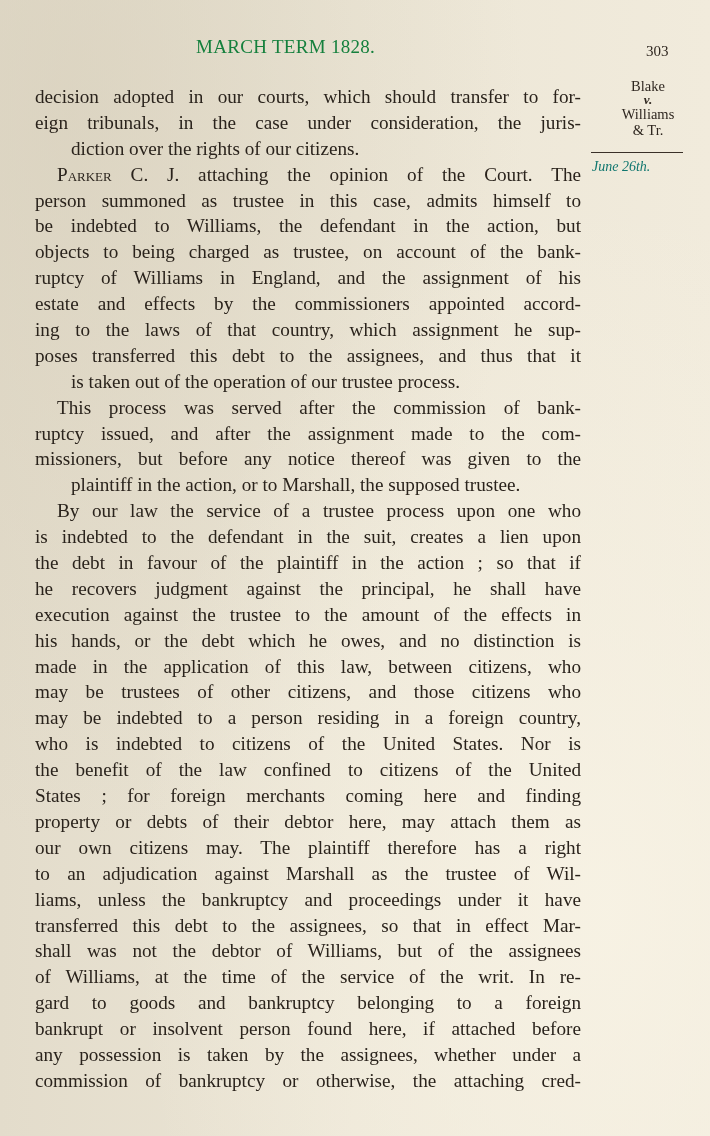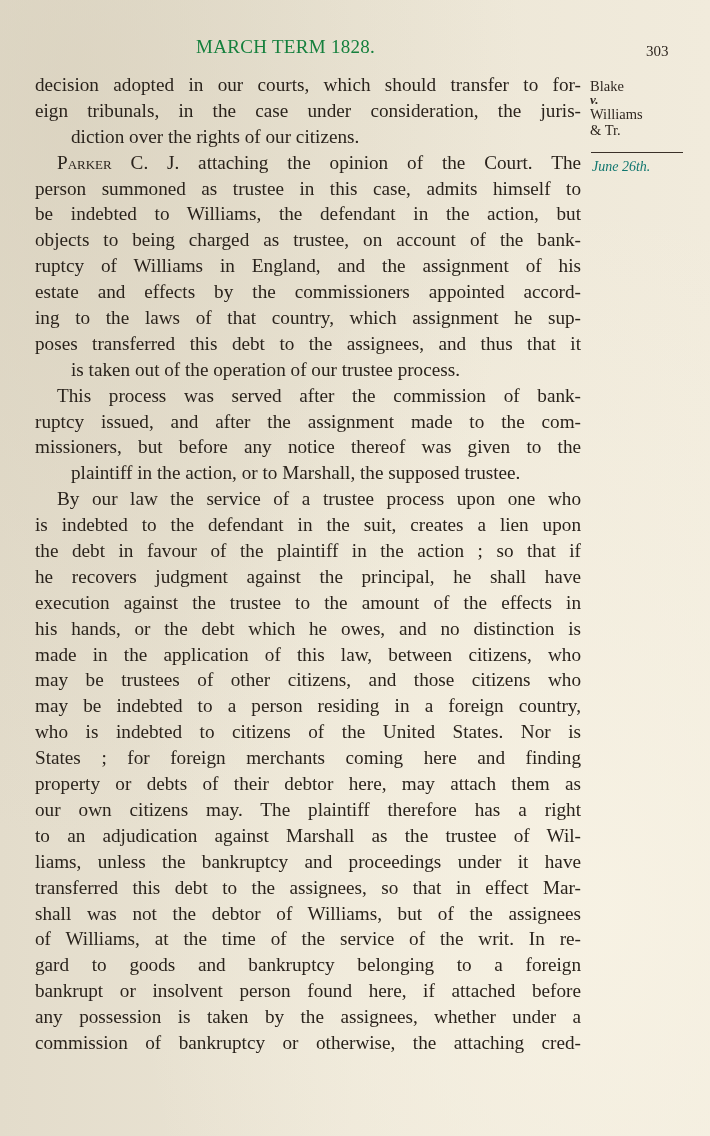--- a/index.html
+++ b/index.html
@@ -43,21 +43,21 @@
     position: absolute;
     left: 646px;
     top: -1px;
     font-size: 15px;
     color: #2f2720;
     margin-top: 8px;
   }
   .body-text {
     position: absolute;
     left: 35px;
-    top: 72px;
+    top: 84px;
     width: 546px;
     font-size: 19.2px;
     line-height: 25.9px;
     text-align: justify;
   }
   .smallcaps {
     font-variant: small-caps;
     font-family: Liberation Serif, serif;
   }
   .line {
@@ -72,21 +72,21 @@
     margin-left: 36px;
   }
   .line.ind {
     padding-left: 22px;
   }
   .margin-note {
     position: absolute;
     left: 590px;
     top: 78px;
     width: 116px;
-    text-align: left;
+    text-align: center;
     font-size: 14.5px;
     line-height: 16px;
     color: #2f2720;
   }
   .margin-note .versus {
     font-style: italic;
     font-weight: bold;
     font-size: 13px;
     line-height: 12px;
   }
@@ -146,20 +146,21 @@
     <span class="line ind">By our law the service of a trustee process upon one who</span>
     <span class="line">is indebted to the defendant in the suit, creates a lien upon</span>
     <span class="line">the debt in favour of the plaintiff in the action ; so that if</span>
     <span class="line">he recovers judgment against the principal, he shall have</span>
     <span class="line">execution against the trustee to the amount of the effects in</span>
     <span class="line">his hands, or the debt which he owes, and no distinction is</span>
     <span class="line">made in the application of this law, between citizens, who</span>
     <span class="line">may be trustees of other citizens, and those citizens who</span>
     <span class="line">may be indebted to a person residing in a foreign country,</span>
     <span class="line">who is indebted to citizens of the United States. Nor is</span>
+    <span class="line">the benefit of the law confined to citizens of the United</span>
     <span class="line">States ; for foreign merchants coming here and finding</span>
     <span class="line">property or debts of their debtor here, may attach them as</span>
     <span class="line">our own citizens may. The plaintiff therefore has a right</span>
     <span class="line">to an adjudication against Marshall as the trustee of Wil-</span>
     <span class="line">liams, unless the bankruptcy and proceedings under it have</span>
     <span class="line">transferred this debt to the assignees, so that in effect Mar-</span>
     <span class="line">shall was not the debtor of Williams, but of the assignees</span>
     <span class="line">of Williams, at the time of the service of the writ. In re-</span>
     <span class="line">gard to goods and bankruptcy belonging to a foreign</span>
     <span class="line">bankrupt or insolvent person found here, if attached before</span>

